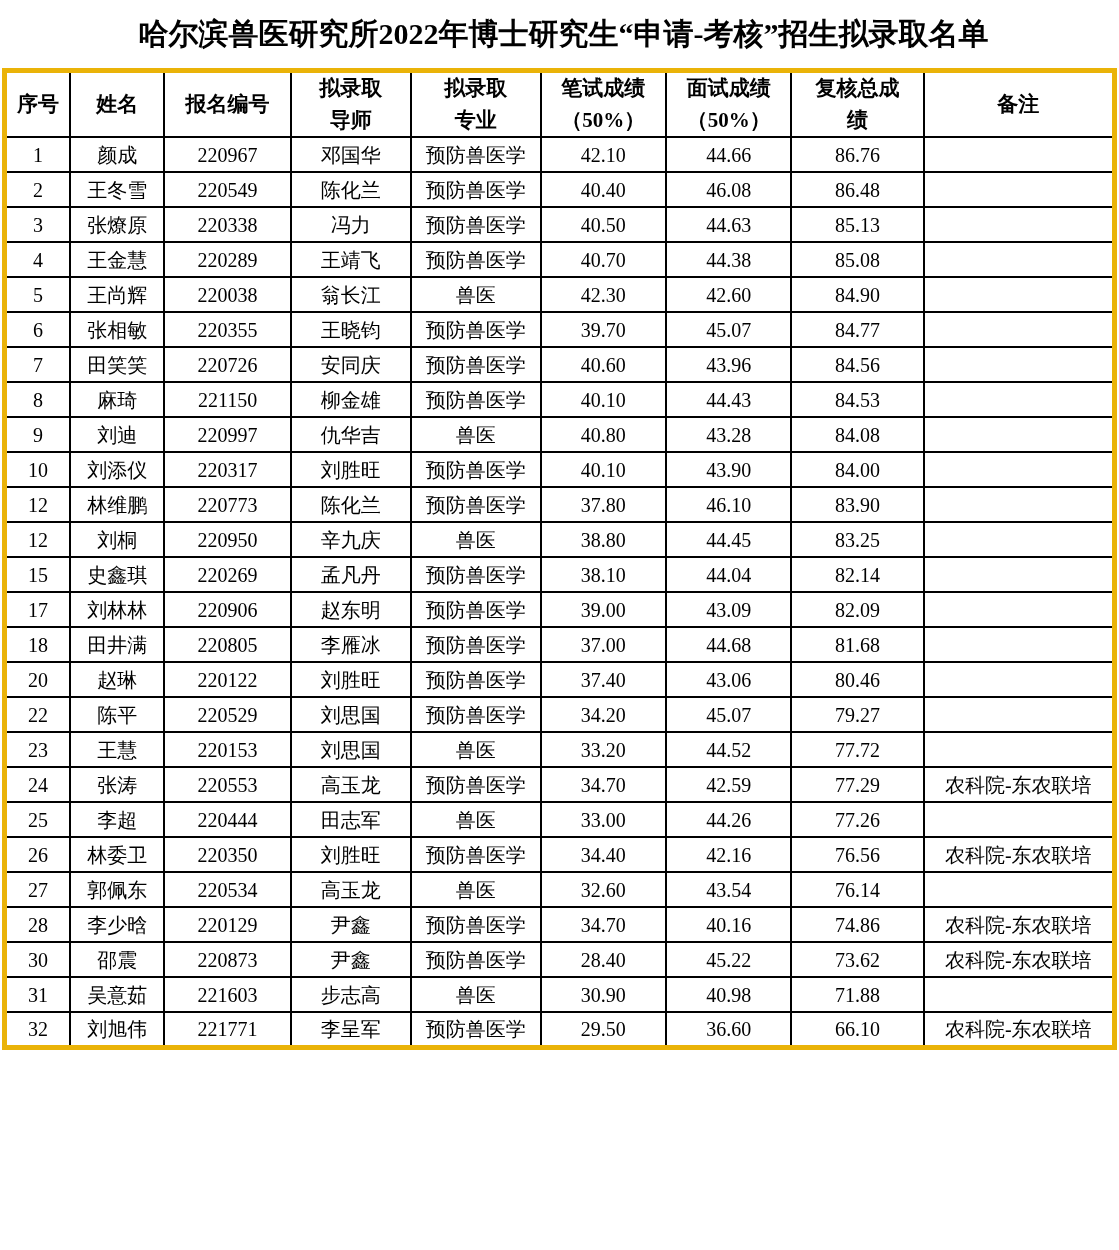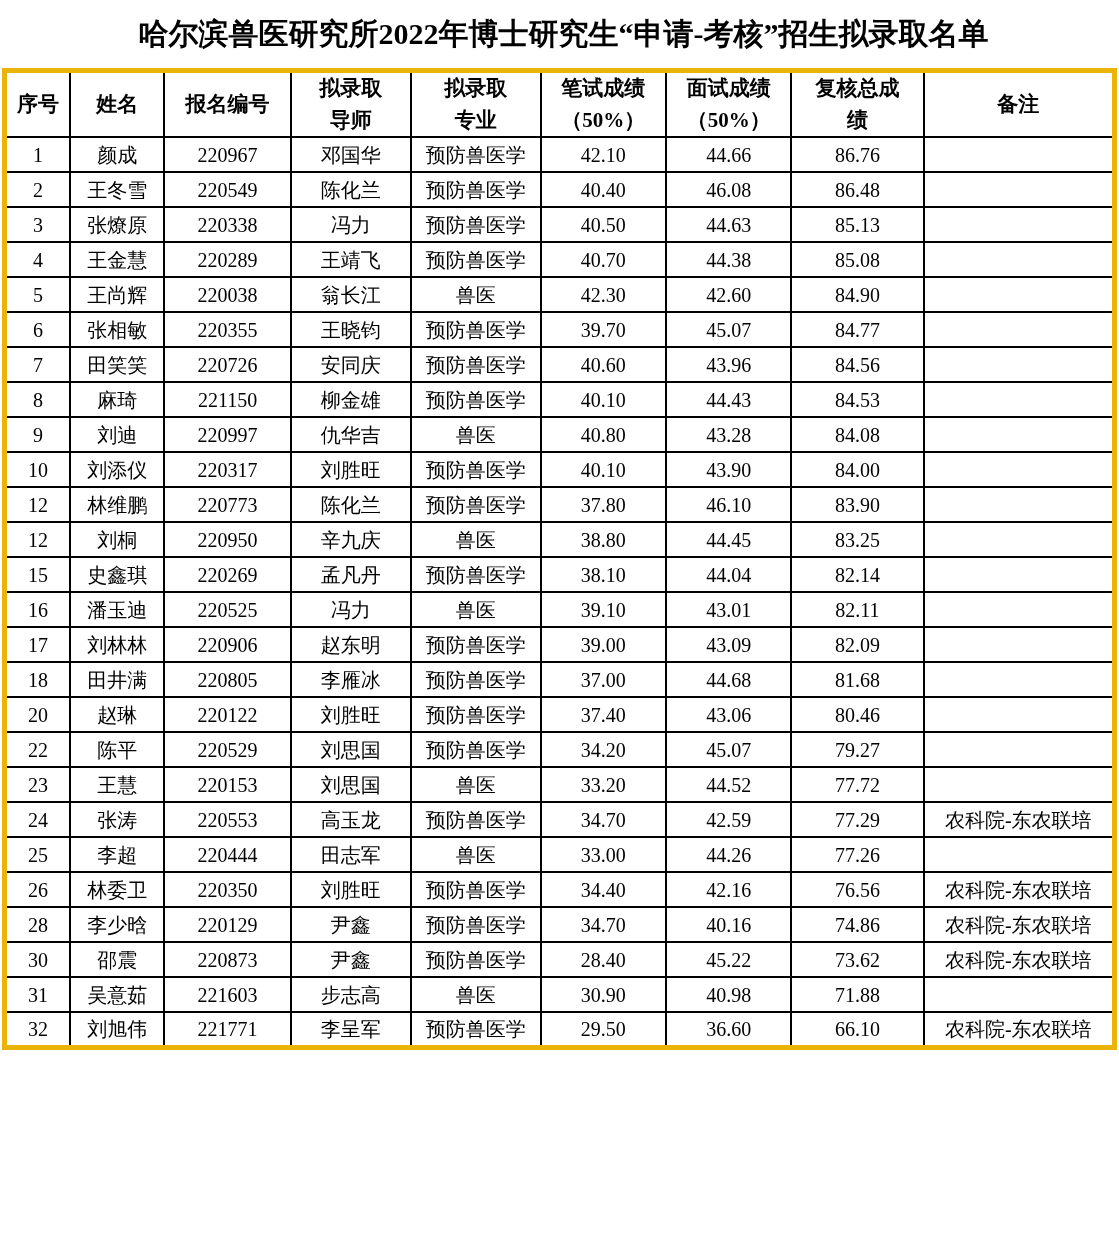--- a/index.html
+++ b/index.html
@@ -243,31 +243,20 @@
         <td class="col-name">史鑫琪</td>
         <td class="col-reg">220269</td>
         <td class="col-supervisor">孟凡丹</td>
         <td class="col-major">预防兽医学</td>
         <td class="col-written">38.10</td>
         <td class="col-interview">44.04</td>
         <td class="col-total">82.14</td>
         <td class="col-remark"></td>
       </tr>
       <tr>
-        <td class="col-no">16</td>
-        <td class="col-name">潘玉迪</td>
-        <td class="col-reg">220525</td>
-        <td class="col-supervisor">冯力</td>
-        <td class="col-major">兽医</td>
-        <td class="col-written">39.10</td>
-        <td class="col-interview">43.01</td>
-        <td class="col-total">82.11</td>
-        <td class="col-remark"></td>
-      </tr>
-      <tr>
         <td class="col-no">17</td>
         <td class="col-name">刘林林</td>
         <td class="col-reg">220906</td>
         <td class="col-supervisor">赵东明</td>
         <td class="col-major">预防兽医学</td>
         <td class="col-written">39.00</td>
         <td class="col-interview">43.09</td>
         <td class="col-total">82.09</td>
         <td class="col-remark"></td>
       </tr>
@@ -342,20 +331,31 @@
         <td class="col-name">林委卫</td>
         <td class="col-reg">220350</td>
         <td class="col-supervisor">刘胜旺</td>
         <td class="col-major">预防兽医学</td>
         <td class="col-written">34.40</td>
         <td class="col-interview">42.16</td>
         <td class="col-total">76.56</td>
         <td class="col-remark">农科院-东农联培</td>
       </tr>
       <tr>
+        <td class="col-no">27</td>
+        <td class="col-name">郭佩东</td>
+        <td class="col-reg">220534</td>
+        <td class="col-supervisor">高玉龙</td>
+        <td class="col-major">兽医</td>
+        <td class="col-written">32.60</td>
+        <td class="col-interview">43.54</td>
+        <td class="col-total">76.14</td>
+        <td class="col-remark"></td>
+      </tr>
+      <tr>
         <td class="col-no">28</td>
         <td class="col-name">李少晗</td>
         <td class="col-reg">220129</td>
         <td class="col-supervisor">尹鑫</td>
         <td class="col-major">预防兽医学</td>
         <td class="col-written">34.70</td>
         <td class="col-interview">40.16</td>
         <td class="col-total">74.86</td>
         <td class="col-remark">农科院-东农联培</td>
       </tr>

